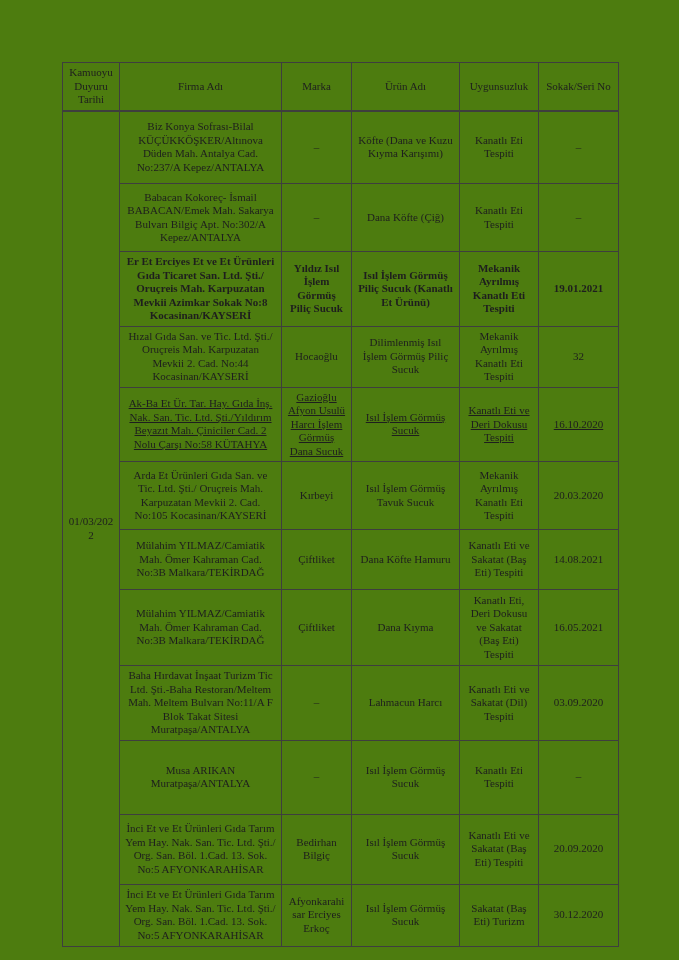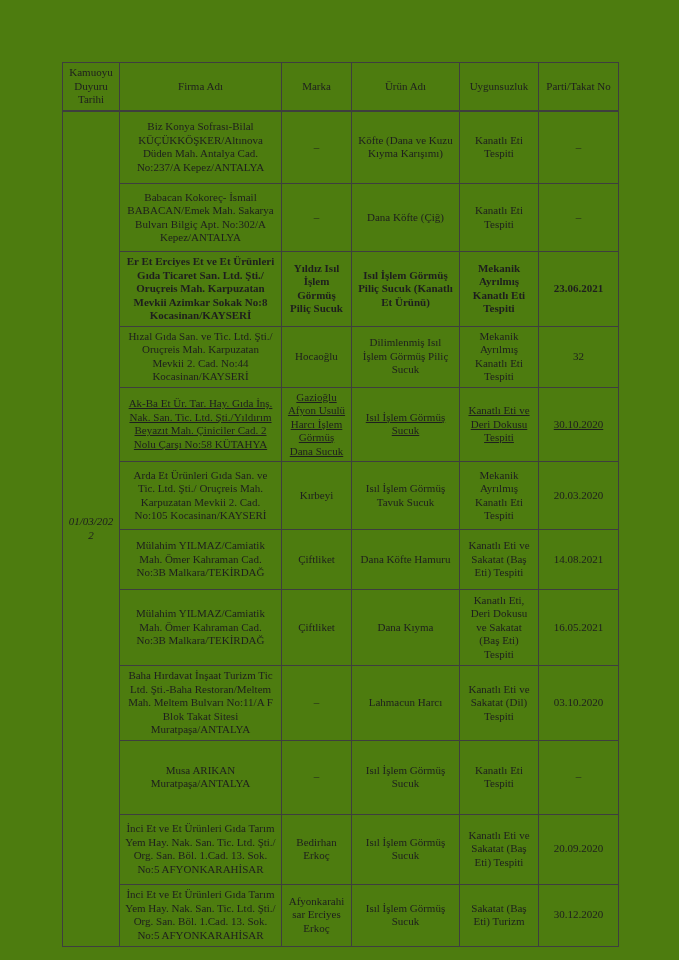--- a/index.html
+++ b/index.html
@@ -41,21 +41,20 @@
     font-weight: normal;
     border-bottom-width: 2px;
   }
   td.cell-company {
     text-align: left;
     padding-left: 6px;
     padding-right: 4px;
   }
   td.cell-date {
     text-align: center;
-    font-style: italic;
   }
   
   tbody tr:nth-child(1)  { height: 73px; }
   tbody tr:nth-child(2)  { height: 68px; }
   tbody tr:nth-child(3)  { height: 55px; font-weight: bold; }
   tbody tr:nth-child(4)  { height: 59px; }
   tbody tr:nth-child(5)  { height: 65px; text-decoration: underline; }
   tbody tr:nth-child(6)  { height: 68px; }
   tbody tr:nth-child(7)  { height: 60px; }
   tbody tr:nth-child(8)  { height: 76px; }
@@ -77,21 +76,21 @@
       <col style="width:79px">
       <col style="width:80px">
     </colgroup>
     <thead>
       <tr>
         <th>Kamuoyu Duyuru Tarihi</th>
         <th>Firma Adı</th>
         <th>Marka</th>
         <th>Ürün Adı</th>
         <th>Uygunsuzluk</th>
-        <th>Parti/Takat No</th>
+        <th>Sokak/Seri No</th>
       </tr>
     </thead>
     <tbody>
       <tr>
         <td class="cell-date" rowspan="12">01/03/2022</td>
         <td class="cell-company">Biz Konya Sofrası-Bilal KÜÇÜKKÖŞKER/Altınova Düden Mah. Antalya Cad. No:237/A Kepez/ANTALYA</td>
         <td>–</td>
         <td>Köfte (Dana ve Kuzu Kıyma Karışımı)</td>
         <td>Kanatlı Eti Tespiti</td>
         <td>–</td>
@@ -101,35 +100,35 @@
         <td>–</td>
         <td>Dana Köfte (Çiğ)</td>
         <td>Kanatlı Eti Tespiti</td>
         <td>–</td>
       </tr>
       <tr>
         <td class="cell-company">Er Et Erciyes Et ve Et Ürünleri Gıda Ticaret  San. Ltd. Şti./ Oruçreis Mah. Karpuzatan Mevkii Azimkar Sokak  No:8 Kocasinan/KAYSERİ</td>
         <td>Yıldız Isıl İşlem Görmüş Piliç Sucuk</td>
         <td>Isıl İşlem Görmüş Piliç Sucuk (Kanatlı Et Ürünü)</td>
         <td>Mekanik Ayrılmış Kanatlı Eti Tespiti</td>
-        <td>23.06.2021</td>
+        <td>19.01.2021</td>
       </tr>
       <tr>
         <td class="cell-company">Hızal Gıda San. ve Tic. Ltd. Şti./ Oruçreis Mah. Karpuzatan Mevkii 2. Cad. No:44 Kocasinan/KAYSERİ</td>
         <td>Hocaoğlu</td>
         <td>Dilimlenmiş Isıl İşlem Görmüş Piliç Sucuk</td>
         <td>Mekanik Ayrılmış Kanatlı Eti Tespiti</td>
         <td>32</td>
       </tr>
       <tr>
         <td class="cell-company">Ak-Ba Et Ür. Tar. Hay. Gıda İnş. Nak. San. Tic. Ltd. Şti./Yıldırım Beyazıt Mah. Çiniciler Cad. 2 Nolu Çarşı  No:58  KÜTAHYA</td>
         <td>Gazioğlu Afyon Usulü Harcı İşlem Görmüş Dana Sucuk</td>
         <td>Isıl İşlem Görmüş Sucuk</td>
         <td>Kanatlı Eti ve Deri Dokusu Tespiti</td>
-        <td>30.10.2020</td>
+        <td>16.10.2020</td>
       </tr>
       <tr>
         <td class="cell-company">Arda Et Ürünleri Gıda San. ve Tic. Ltd. Şti./ Oruçreis Mah. Karpuzatan Mevkii  2. Cad. No:105 Kocasinan/KAYSERİ</td>
         <td>Kırbeyi</td>
         <td>Isıl İşlem Görmüş Tavuk Sucuk</td>
         <td>Mekanik Ayrılmış Kanatlı Eti Tespiti</td>
         <td>20.03.2020</td>
       </tr>
       <tr>
         <td class="cell-company">Mülahim YILMAZ/Camiatik Mah. Ömer Kahraman Cad. No:3B Malkara/TEKİRDAĞ</td>
@@ -143,32 +142,32 @@
         <td>Çiftliket</td>
         <td>Dana Kıyma</td>
         <td>Kanatlı Eti, Deri Dokusu ve Sakatat (Baş Eti) Tespiti</td>
         <td>16.05.2021</td>
       </tr>
       <tr>
         <td class="cell-company">Baha Hırdavat İnşaat Turizm Tic Ltd. Şti.-Baha Restoran/Meltem Mah. Meltem Bulvarı  No:11/A  F Blok Takat Sitesi Muratpaşa/ANTALYA</td>
         <td>–</td>
         <td>Lahmacun Harcı</td>
         <td>Kanatlı Eti ve Sakatat (Dil) Tespiti</td>
-        <td>03.10.2020</td>
+        <td>03.09.2020</td>
       </tr>
       <tr>
         <td class="cell-company">Musa ARIKAN Muratpaşa/ANTALYA</td>
         <td>–</td>
         <td>Isıl İşlem Görmüş Sucuk</td>
         <td>Kanatlı Eti Tespiti</td>
         <td>–</td>
       </tr>
       <tr>
         <td class="cell-company">İnci Et ve Et Ürünleri Gıda Tarım Yem Hay. Nak. San. Tic. Ltd. Şti./ Org. San. Böl. 1.Cad. 13. Sok. No:5 AFYONKARAHİSAR</td>
-        <td>Bedirhan Erkoç</td>
+        <td>Bedirhan Bilgiç</td>
         <td>Isıl İşlem Görmüş Sucuk</td>
         <td>Kanatlı Eti ve Sakatat (Baş Eti) Tespiti</td>
         <td>20.09.2020</td>
       </tr>
       <tr>
         <td class="cell-company">İnci Et ve Et Ürünleri Gıda Tarım Yem Hay. Nak. San. Tic. Ltd. Şti./ Org. San. Böl. 1.Cad. 13. Sok. No:5 AFYONKARAHİSAR</td>
         <td>Afyonkarahisar Erciyes Erkoç</td>
         <td>Isıl İşlem Görmüş Sucuk</td>
         <td>Sakatat (Baş Eti) Turizm</td>
         <td>30.12.2020</td>

